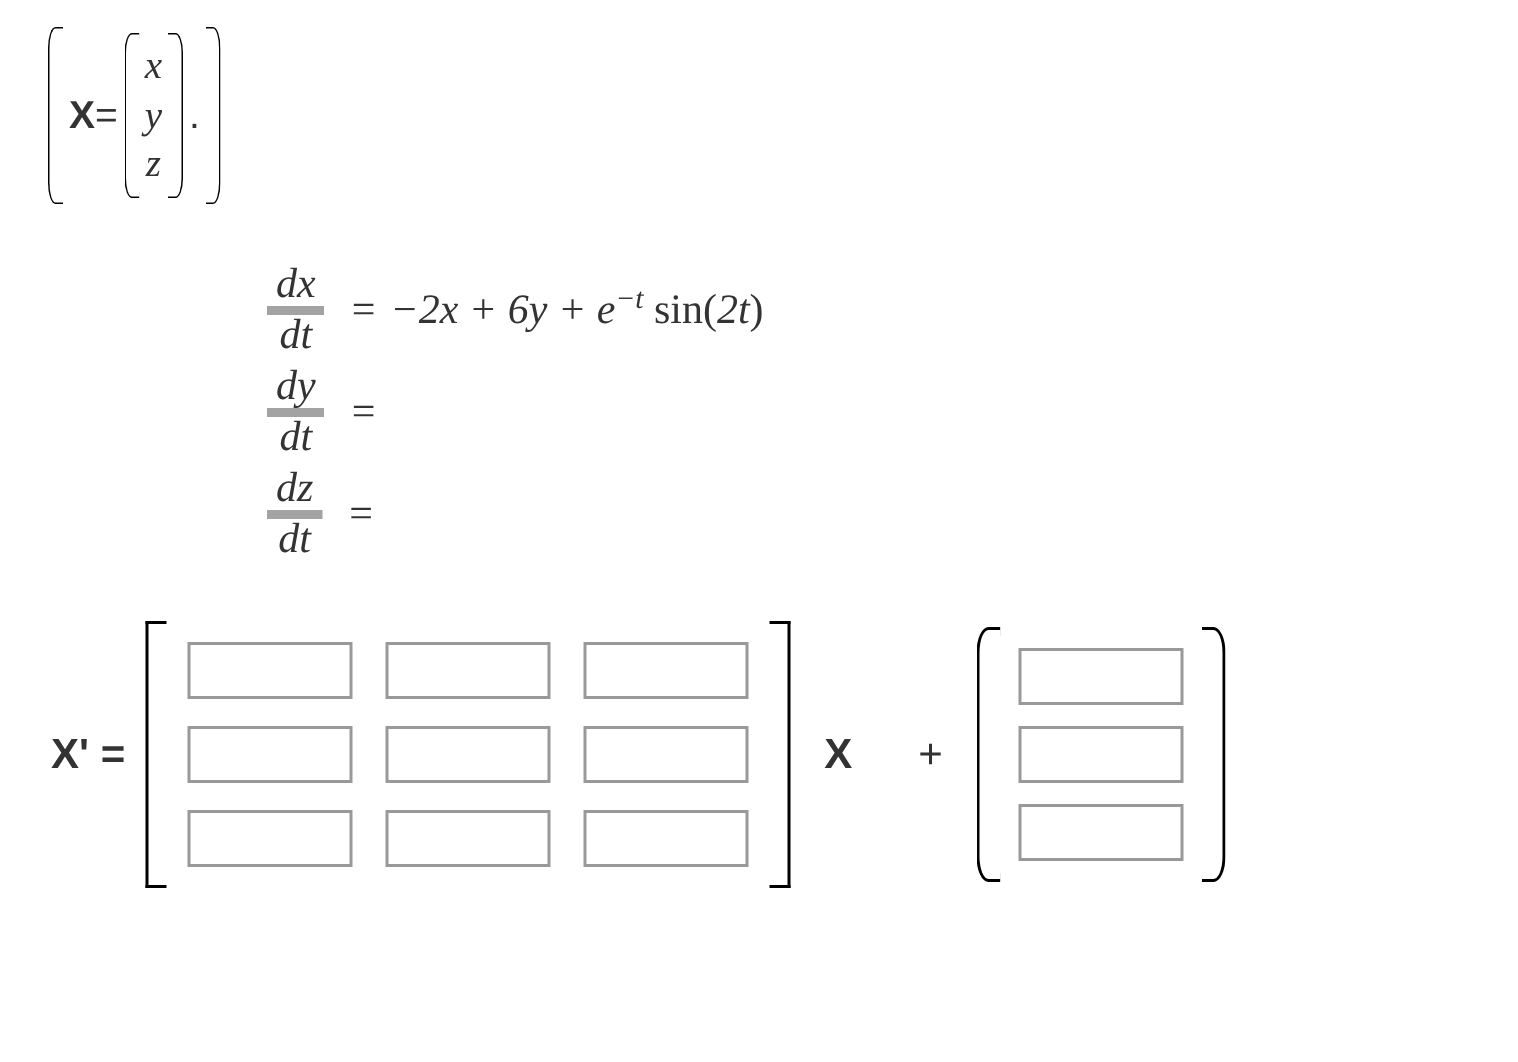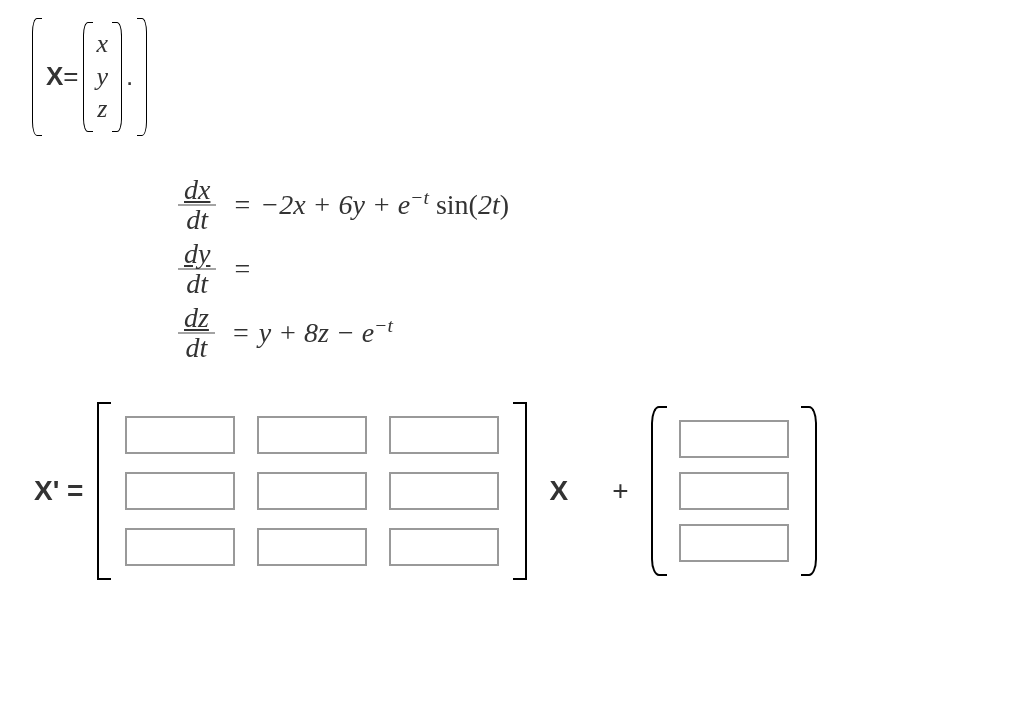--- a/index.html
+++ b/index.html
@@ -31,21 +31,21 @@
       align-items: center;
       margin: 6px 0;
     }
     .frac {
       display: inline-flex;
       flex-direction: column;
       align-items: center;
       margin-right: 8px;
       line-height: 1;
     }
-    .frac .num { border-bottom: 2px solid #a3a3a3; padding: 0 6px; text-decoration: underline; }
+    .frac .num { border-bottom: 6px solid #a3a3a3; padding: 0 6px; }
     .frac .den { padding: 0 6px; }
     .equals { font-style: normal; margin: 0 10px; }
     .sup { font-size: 0.7em; vertical-align: super; font-style: italic; }
     .norm { font-style: normal; }
     .answer-line {
       display: flex;
       align-items: center;
       font-size: 28px;
       padding: 0 16px;
     }
@@ -148,21 +148,20 @@
       <span class="den">dt</span>
     </span>
     <span class="equals">=</span>
   </div>
   <div class="eq-row">
     <span class="frac">
       <span class="num">dz</span>
       <span class="den">dt</span>
     </span>
     <span class="equals">=</span>
-    <span><i>y</i> + 8<i>z</i> − <i>e</i><span class="sup">−t</span></span>
   </div>
 </div>
 
 <div class="answer-line">
   <span class="xprime">X' =</span>
 
   <div class="matrix-wrap">
     <div class="bracket left"></div>
     <div class="matrix-grid">
       <input class="input-cell" style="">

